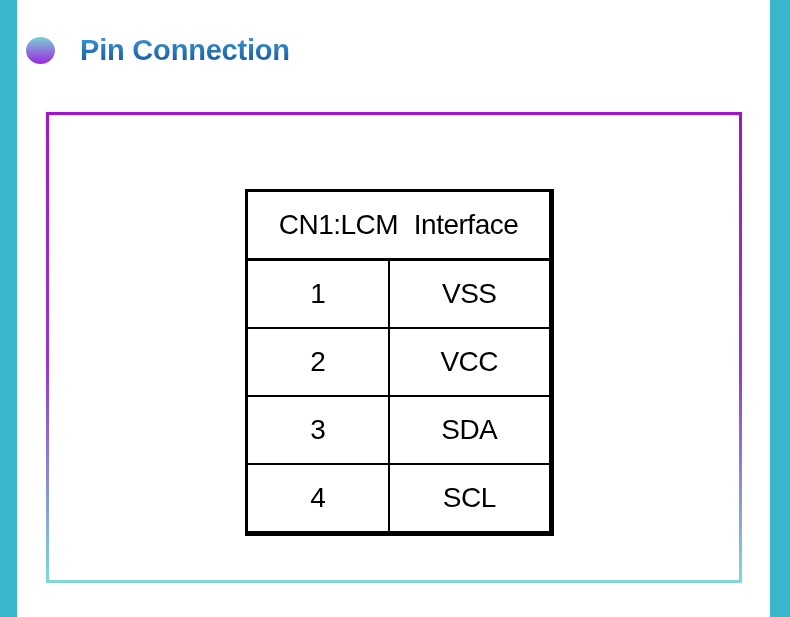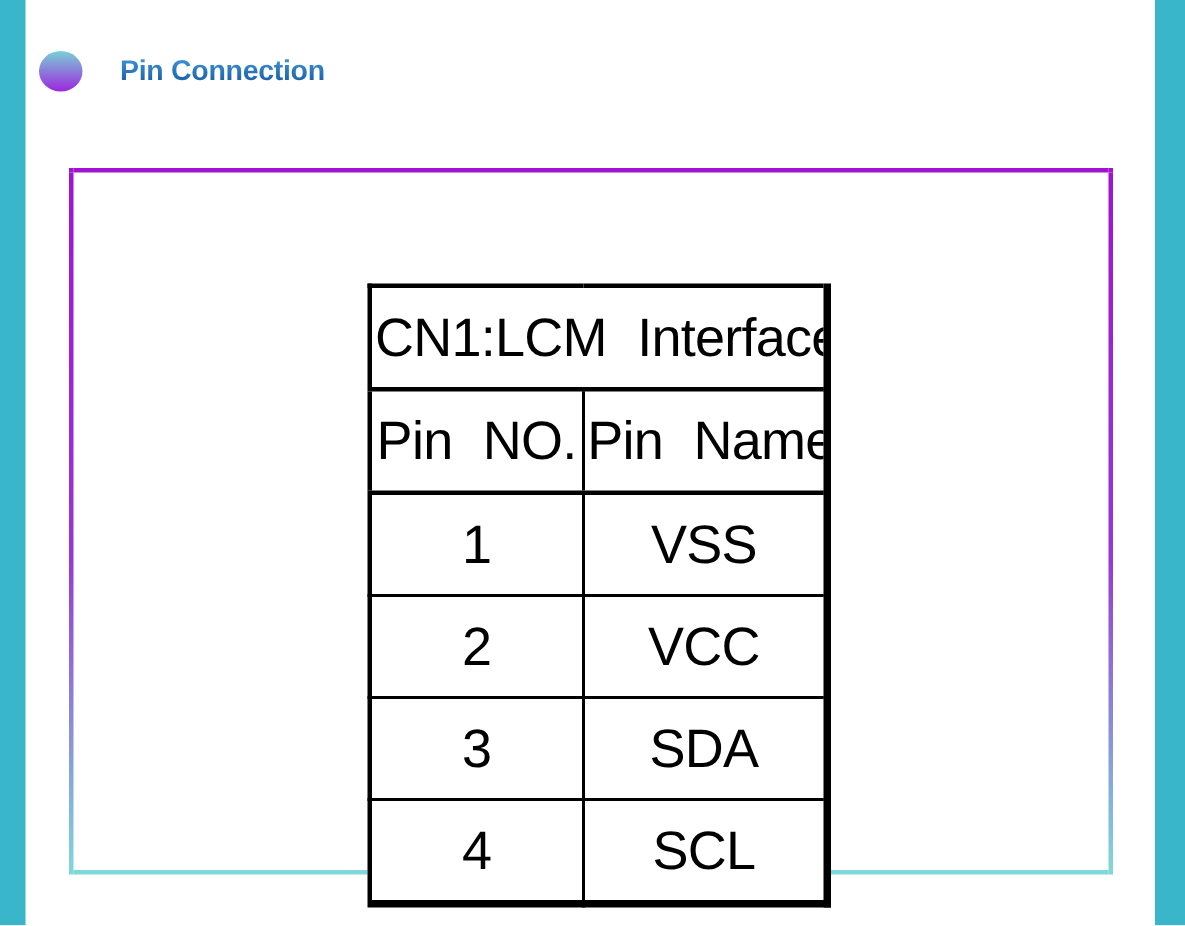--- a/index.html
+++ b/index.html
@@ -36,21 +36,21 @@
   .bullet {
     display: inline-block;
     width: 29px;
     height: 27px;
     border-radius: 50%;
     background: linear-gradient(180deg, var(--bullet_top, #79d0d4) 0%, var(--bullet_bottom, #9c27e0) 100%);
     margin-right: 25px;
   }
   .title {
     margin: 0;
-    font-size: 19px;
+    font-size: 29px;
     font-weight: bold;
     letter-spacing: -0.2px;
     color: var(--title_bottom, #1a5ca4);
     background: linear-gradient(180deg, var(--title_top, #3e94d2) 10%, var(--title_bottom, #1a5ca4) 85%);
     -webkit-background-clip: text;
     background-clip: text;
     -webkit-text-fill-color: transparent;
   }
 
   
@@ -82,21 +82,21 @@
     border-left: 3px solid var(--table_line, #000000);
     border-right: 5px solid var(--table_line, #000000);
     border-bottom: 5px solid var(--table_line, #000000);
   }
   .pin-table th, .pin-table td {
     border: 2px solid var(--table_line, #000000);
     height: 42px;
     padding: 12px 2px;
     text-align: center;
     vertical-align: middle;
-    font-size: 36px;
+    font-size: 28px;
     font-weight: 400;
     line-height: 1;
     letter-spacing: -0.5px;
     word-spacing: 0.3em;
     color: #000000;
     white-space: nowrap;
     overflow: hidden;
   }
   .pin-table .t-title { border-bottom-width: 3px; }
   .pin-table .col-head { border-bottom-width: 3px; font-weight: 400; }
@@ -118,24 +118,20 @@
 
   <table class="pin-table">
     <colgroup>
       <col style="width:142px">
       <col style="width:163px">
     </colgroup>
     <thead>
       <tr>
         <th colspan="2" class="t-title">CN1:LCM Interface</th>
       </tr>
-      <tr>
-        <th class="col-head">Pin NO.</th>
-        <th class="col-head">Pin Name</th>
-      </tr>
     </thead>
     <tbody>
       <tr>
         <td>1</td>
         <td>VSS</td>
       </tr>
       <tr>
         <td>2</td>
         <td>VCC</td>
       </tr>

